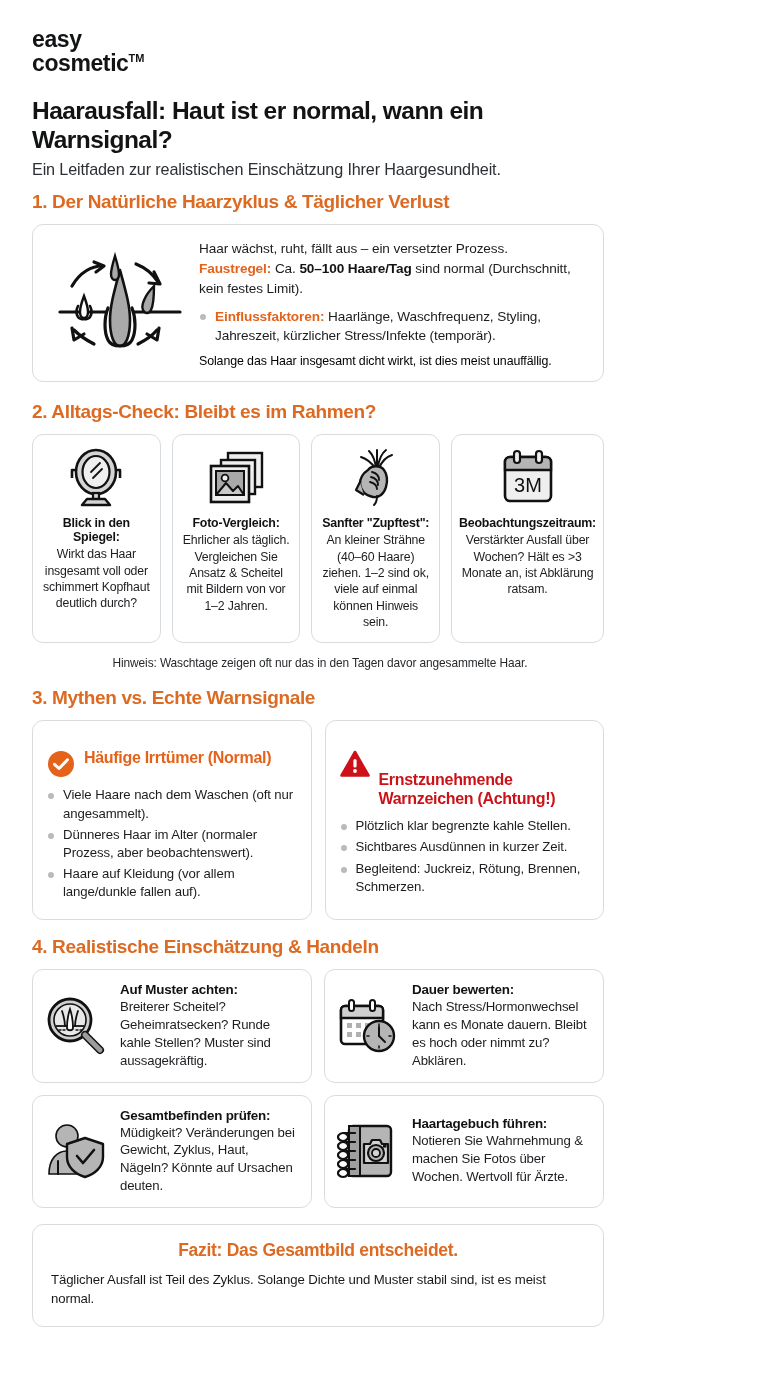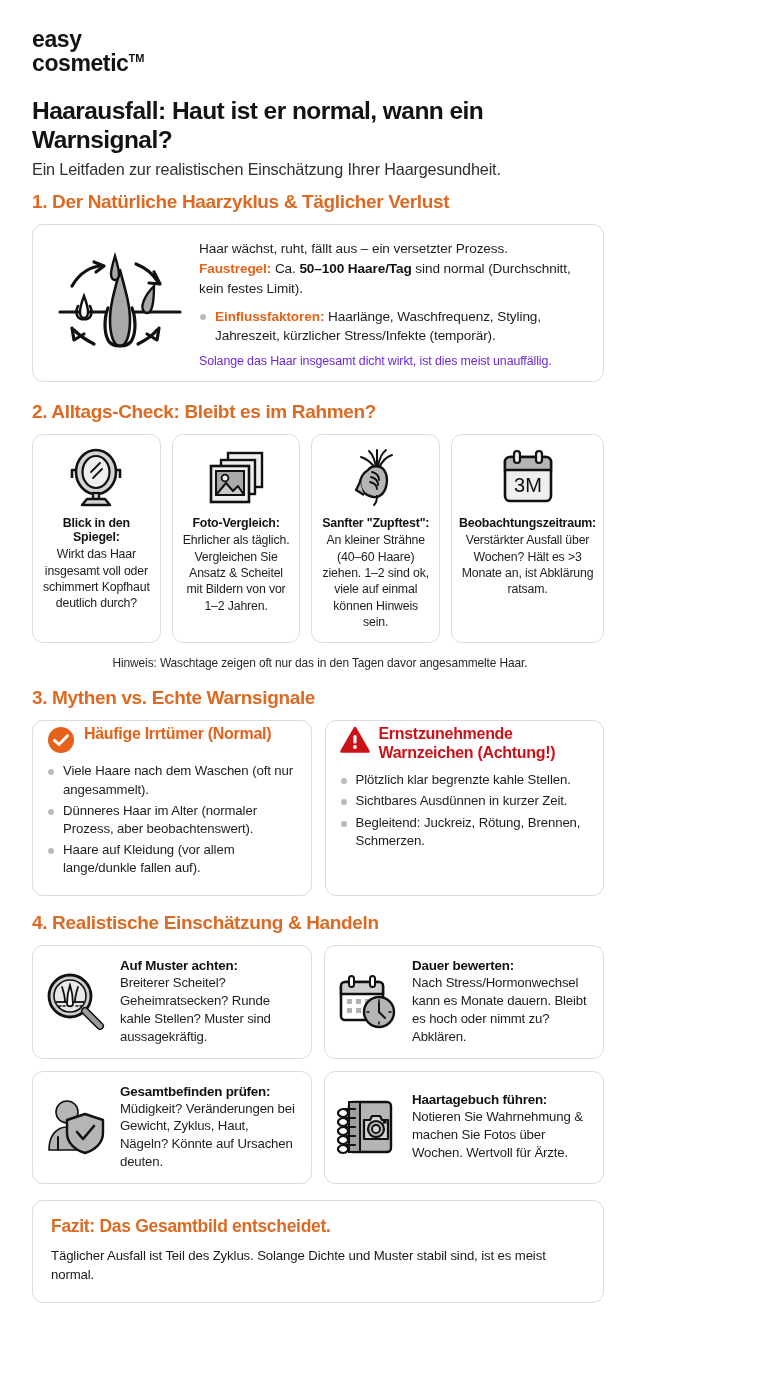--- a/index.html
+++ b/index.html
@@ -79,21 +79,21 @@
   .s1-icon { flex: 0 0 150px; display: flex; justify-content: center; }
   .s1-body { flex: 1 1 auto; padding-right: 4px; }
   .s1-p {
     font-size: 13.6px;
     line-height: 1.46;
     color: #1b1d20;
     letter-spacing: -0.1px;
   }
   .s1-note {
     font-size: 12.4px;
-    color: #6d28d9;
+    color: #000000;
     margin-top: 9px;
     letter-spacing: -0.1px;
   }
   .hl { color: #E4621A; font-weight: 700; }
   .bold { font-weight: 700; color: #111315; }
 
   ul.dots { list-style: none; margin-top: 8px; }
   ul.dots li {
     position: relative;
     padding-left: 16px;
@@ -148,36 +148,36 @@
     letter-spacing: -0.1px;
     text-align: center;
   }
 
   
   .grid2 {
     display: grid;
     grid-template-columns: 1fr 1fr;
     gap: 13px;
   }
-  .c2 { padding: 4px 15px 14px 14px; }
+  .c2 { padding: 28px 15px 14px 14px; }
   .c2-head {
     display: flex;
     align-items: flex-start;
     gap: 9px;
     margin-bottom: 8px;
   }
   .c2-head .badge { flex: 0 0 auto; margin-top: 1px; }
   .c2-head .h {
     font-size: 16px;
     font-weight: 800;
     line-height: 1.18;
     letter-spacing: -0.3px;
   }
   .h-ok { color: #E4621A; }
-  .h-warn { color: #CC1218; }
+  .h-warn { color: #CC1218; margin-top: 22px; }
   .c2 ul.dots li { font-size: 13.2px; line-height: 1.38; }
   .c2 ul.dots { margin-top: 2px; }
 
   
   .grid22 {
     display: grid;
     grid-template-columns: 1fr 1fr;
     gap: 12px;
   }
   .c22 {
@@ -207,20 +207,21 @@
   .fazit {
     margin-top: 16px;
     padding: 15px 18px 17px 18px;
   }
   .fazit .h {
     font-size: 17.5px;
     font-weight: 800;
     color: #DC6A22;
     letter-spacing: -0.3px;
     margin-bottom: 10px;
+    text-align: center;
   }
   .fazit .p {
     font-size: 13.2px;
     line-height: 1.42;
     color: #17191c;
     letter-spacing: -0.12px;
     margin-bottom: 9px;
   }
   .fazit .p:last-child { margin-bottom: 0; }
 

